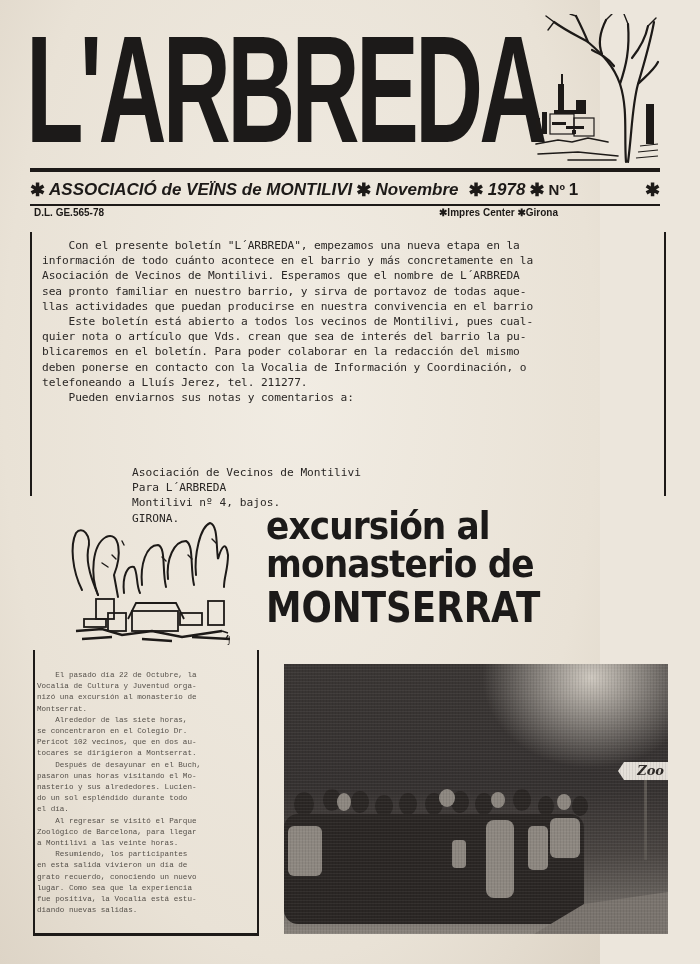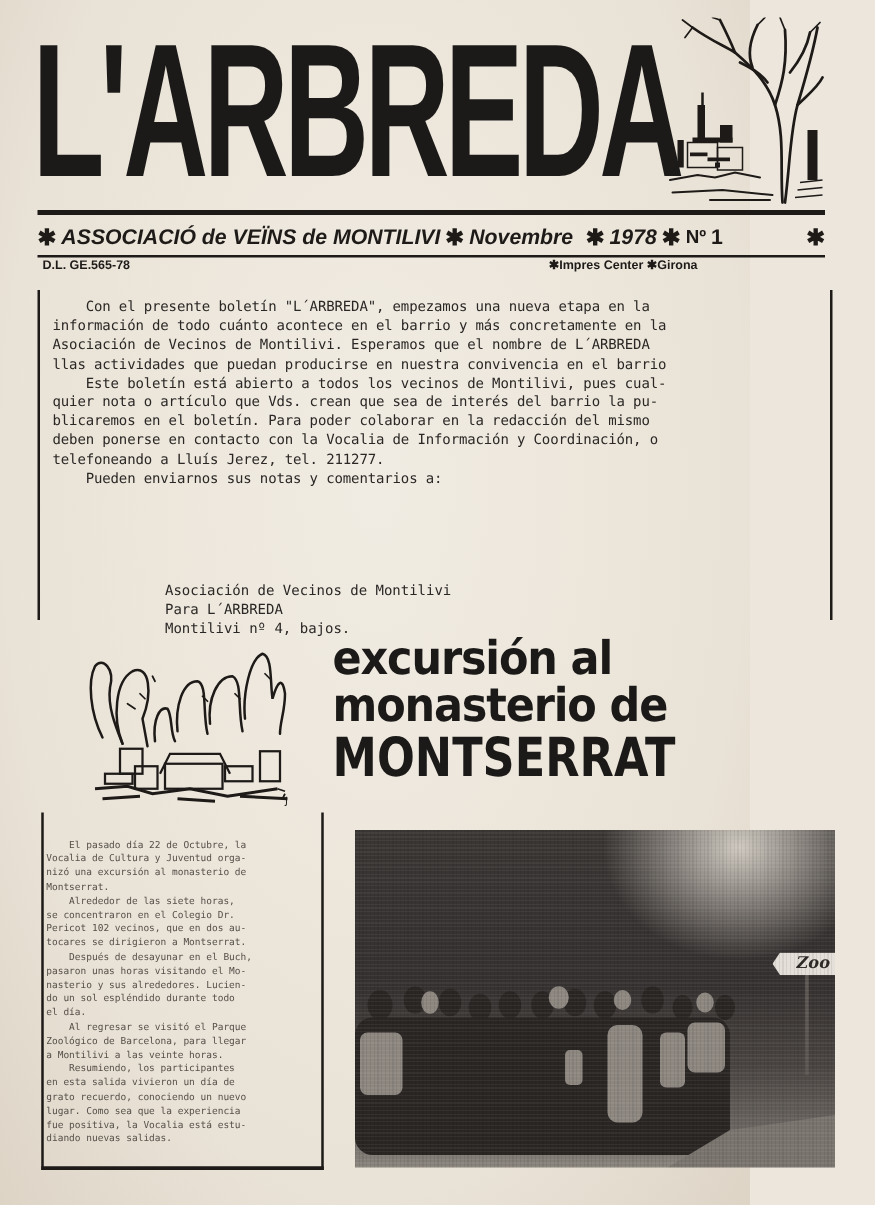--- a/index.html
+++ b/index.html
@@ -63,21 +63,21 @@
     .sketch { position: absolute; left: 62px; top: 515px; width: 180px; height: 130px; }
     
     .article-box {
       position: absolute; left: 33px; top: 650px; width: 226px; height: 286px;
       border-left: 2px solid #1d1a18; border-right: 2px solid #1d1a18; border-bottom: 3px solid #1d1a18;
     }
     .article-text {
       position: absolute; left: 37px; top: 670px; width: 220px;
       font-family: "DejaVu Sans Mono", monospace; font-size: 7.6px; line-height: 11.2px; color: #55504a;
     }
-    .article-text p { white-space: pre; }
+    .article-text p { white-space: pre; font-family: Liberation Mono, monospace; }
     
     .photo {
       position: absolute; left: 284px; top: 664px; width: 384px; height: 270px;
       background:
         radial-gradient(ellipse at 80% 5%, #cfc9c0 0%, rgba(207,201,192,0) 25%),
         linear-gradient(180deg, #3a3634 0%, #353130 45%, #4a4542 70%, #6a6560 88%, #8a847d 100%);
       overflow: hidden;
     }
     .photo .screen {
       position: absolute; inset: 0;
@@ -148,32 +148,34 @@
   <div class="rule-thin" style="top:204px;"></div>
 
   <div class="legal-left">D.L. GE.565-78</div>
   <div class="legal-right">✱Impres Center ✱Girona</div>
 
   <div class="intro-frame"></div>
   <div class="intro-text">
     <p>    Con el presente boletín "L´ARBREDA", empezamos una nueva etapa en la</p>
     <p>información de todo cuánto acontece en el barrio y más concretamente en la</p>
     <p>Asociación de Vecinos de Montilivi. Esperamos que el nombre de L´ARBREDA</p>
+    <p>sea pronto familiar en nuestro barrio, y sirva de portavoz de todas aque-</p>
     <p>llas actividades que puedan producirse en nuestra convivencia en el barrio</p>
     <p>    Este boletín está abierto a todos los vecinos de Montilivi, pues cual-</p>
     <p>quier nota o artículo que Vds. crean que sea de interés del barrio la pu-</p>
     <p>blicaremos en el boletín. Para poder colaborar en la redacción del mismo</p>
     <p>deben ponerse en contacto con la Vocalia de Información y Coordinación, o</p>
     <p>telefoneando a Lluís Jerez, tel. 211277.</p>
     <p>    Pueden enviarnos sus notas y comentarios a:</p>
   </div>
   <div class="address">
     <p>Asociación de Vecinos de Montilivi</p>
     <p>Para L´ARBREDA</p>
     <p>Montilivi nº 4, bajos.</p>
+    <p>GIRONA.</p>
   </div>
 
   <svg class="sketch" viewBox="0 0 180 130">
     <g stroke="#1d1a18" fill="none" stroke-width="2" stroke-linecap="round">
       <path d="M20 75 C10 55 8 30 14 18 C20 10 30 20 26 35 C24 50 30 65 36 80"></path>
       <path d="M36 80 C28 60 30 30 44 22 C58 16 60 40 52 60 L56 82"></path>
       <path d="M62 78 C60 60 66 50 72 52 C76 58 74 70 78 78"></path>
       <path d="M80 70 C78 50 84 30 96 30 C104 32 100 56 104 72"></path>
       <path d="M106 64 C104 44 112 26 124 26 C132 30 128 52 132 70"></path>
       <path d="M134 60 C132 40 138 12 148 8 C156 10 154 30 156 44 C160 30 164 26 166 40 C166 54 162 62 162 72"></path>

